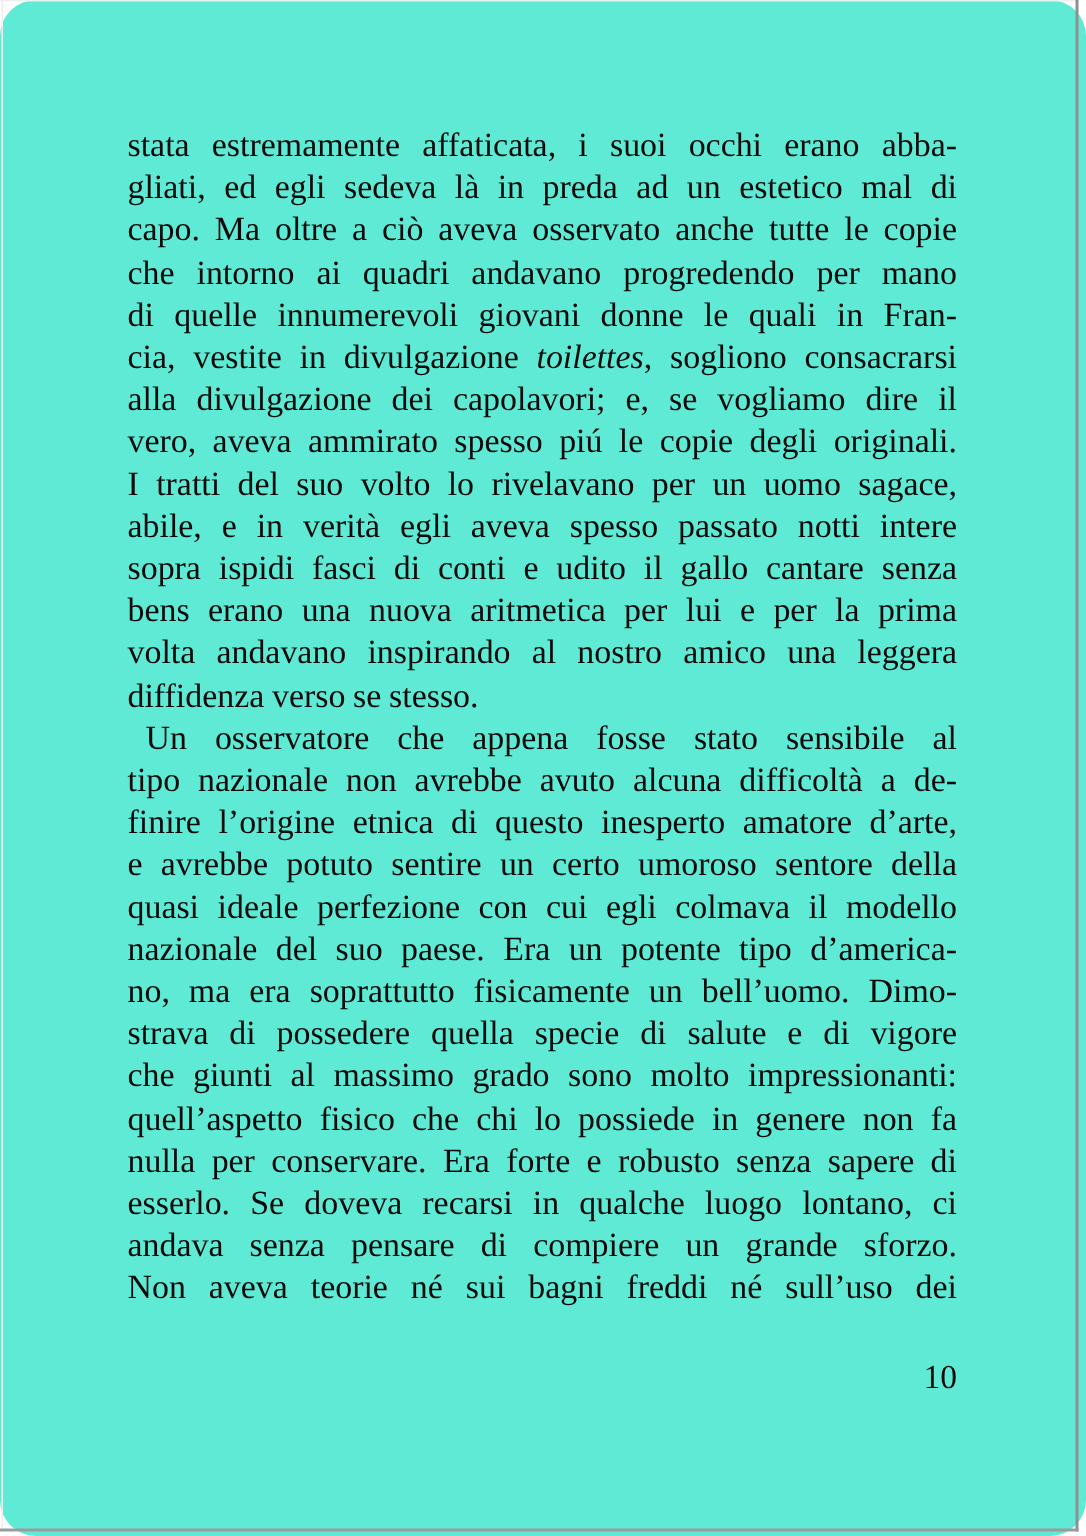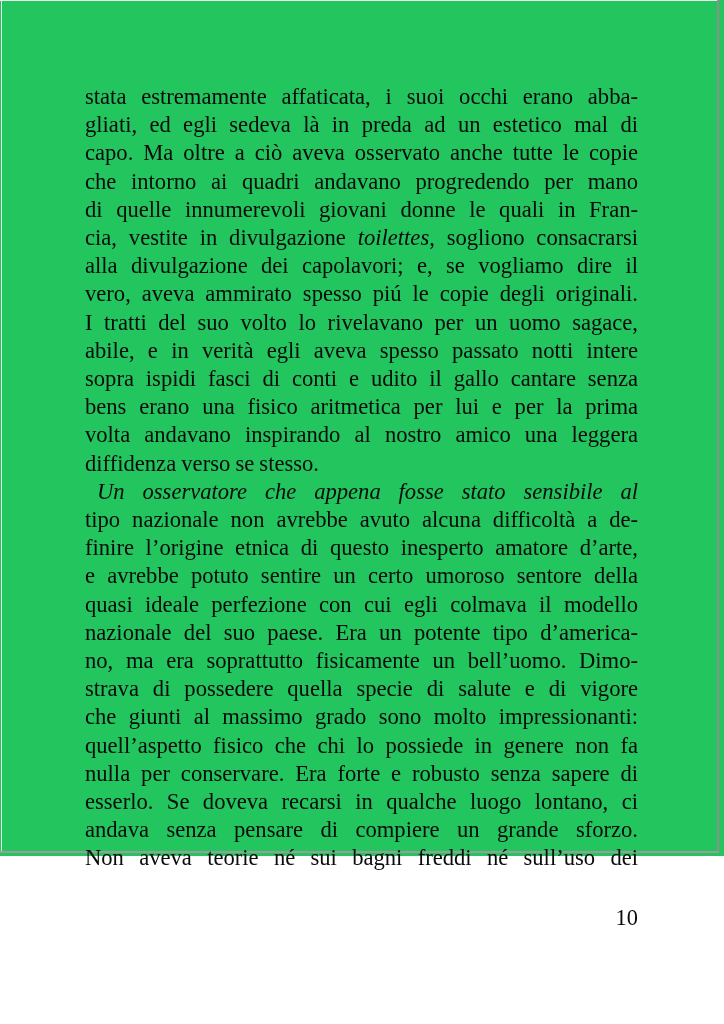--- a/index.html
+++ b/index.html
@@ -9,22 +9,23 @@
   }
   body {
     width: 724px;
     height: 1024px;
     overflow: hidden;
     font-family: "Liberation Serif", serif;
   }
   .page {
     position: relative;
     width: 724px;
-    height: 856px;
-    background: #22c55e;
+    height: 1024px;
+    background: #5eead4;
+    border-radius: 24px;
   }
   
   .edge-top    { position: absolute; left: 0; right: 6px; top: 0; height: 1px; background: #f0f0f0; }
   .edge-left   { position: absolute; left: 1px; top: 0; bottom: 3px; width: 1px; background: #ededed; }
   .edge-right  { position: absolute; right: 5px; top: 0; bottom: 3px; width: 2px; background: #8f8f8f; }
   .edge-bottom { position: absolute; left: 0; right: 5px; bottom: 3px; height: 2px; background: #9b9b9b; }
 
   .text-block {
     position: absolute;
     left: 85px;
@@ -37,21 +38,21 @@
   }
   .para { margin: 0; }
   .line {
     text-align: justify;
     text-align-last: justify;
   }
   .line.no-just {
     text-align: right;
     text-align-last: left;
   }
-  .line.indent { text-indent: 12px; font-style: italic; }
+  .line.indent { text-indent: 12px; }
   .italic { font-style: italic; }
 
   .folio {
     position: absolute;
     left: 85px;
     width: 553px;
     top: 905px;
     text-align: right;
     font-size: 22.4px;
     line-height: 26px;
@@ -73,21 +74,21 @@
         <div class="line"><span>gliati, ed egli sedeva là in preda ad un estetico mal di</span></div>
         <div class="line"><span>capo. Ma oltre a ciò aveva osservato anche tutte le copie</span></div>
         <div class="line"><span>che intorno ai quadri andavano progredendo per mano</span></div>
         <div class="line"><span>di quelle innumerevoli giovani donne le quali in Fran-</span></div>
         <div class="line"><span>cia, vestite in divulgazione </span><span class="italic">toilettes</span><span>, sogliono consacrarsi</span></div>
         <div class="line"><span>alla divulgazione dei capolavori; e, se vogliamo dire il</span></div>
         <div class="line"><span>vero, aveva ammirato spesso piú le copie degli originali.</span></div>
         <div class="line"><span>I tratti del suo volto lo rivelavano per un uomo sagace,</span></div>
         <div class="line"><span>abile, e in verità egli aveva spesso passato notti intere</span></div>
         <div class="line"><span>sopra ispidi fasci di conti e udito il gallo cantare senza</span></div>
-        <div class="line"><span>bens erano una fisico aritmetica per lui e per la prima</span></div>
+        <div class="line"><span>bens erano una nuova aritmetica per lui e per la prima</span></div>
         <div class="line"><span>volta andavano inspirando al nostro amico una leggera</span></div>
         <div class="line no-just"><span>diffidenza verso se stesso.</span></div>
       </div>
       <div class="para">
         <div class="line indent"><span>Un osservatore che appena fosse stato sensibile al</span></div>
         <div class="line"><span>tipo nazionale non avrebbe avuto alcuna difficoltà a de-</span></div>
         <div class="line"><span>finire l’origine etnica di questo inesperto amatore d’arte,</span></div>
         <div class="line"><span>e avrebbe potuto sentire un certo umoroso sentore della</span></div>
         <div class="line"><span>quasi ideale perfezione con cui egli colmava il modello</span></div>
         <div class="line"><span>nazionale del suo paese. Era un potente tipo d’america-</span></div>

